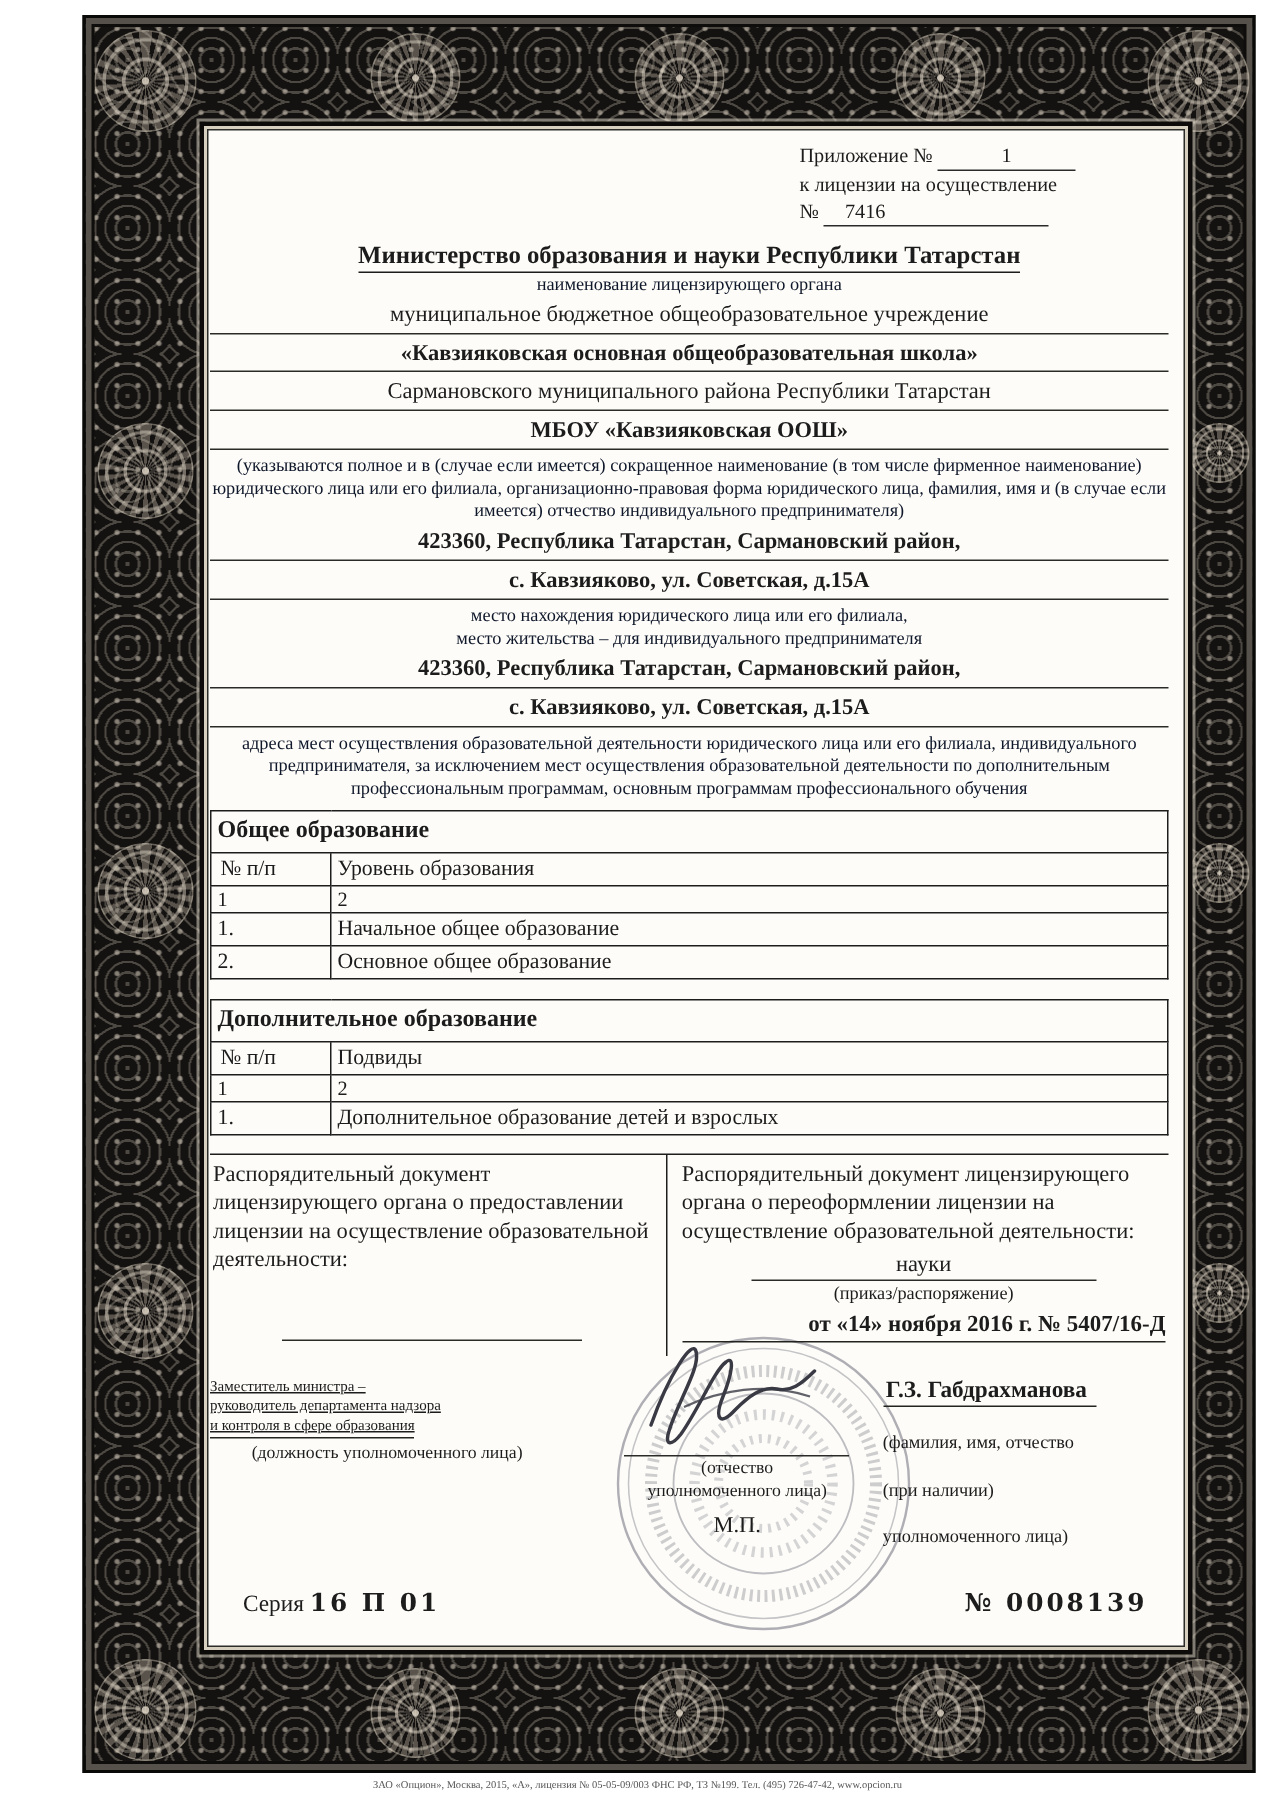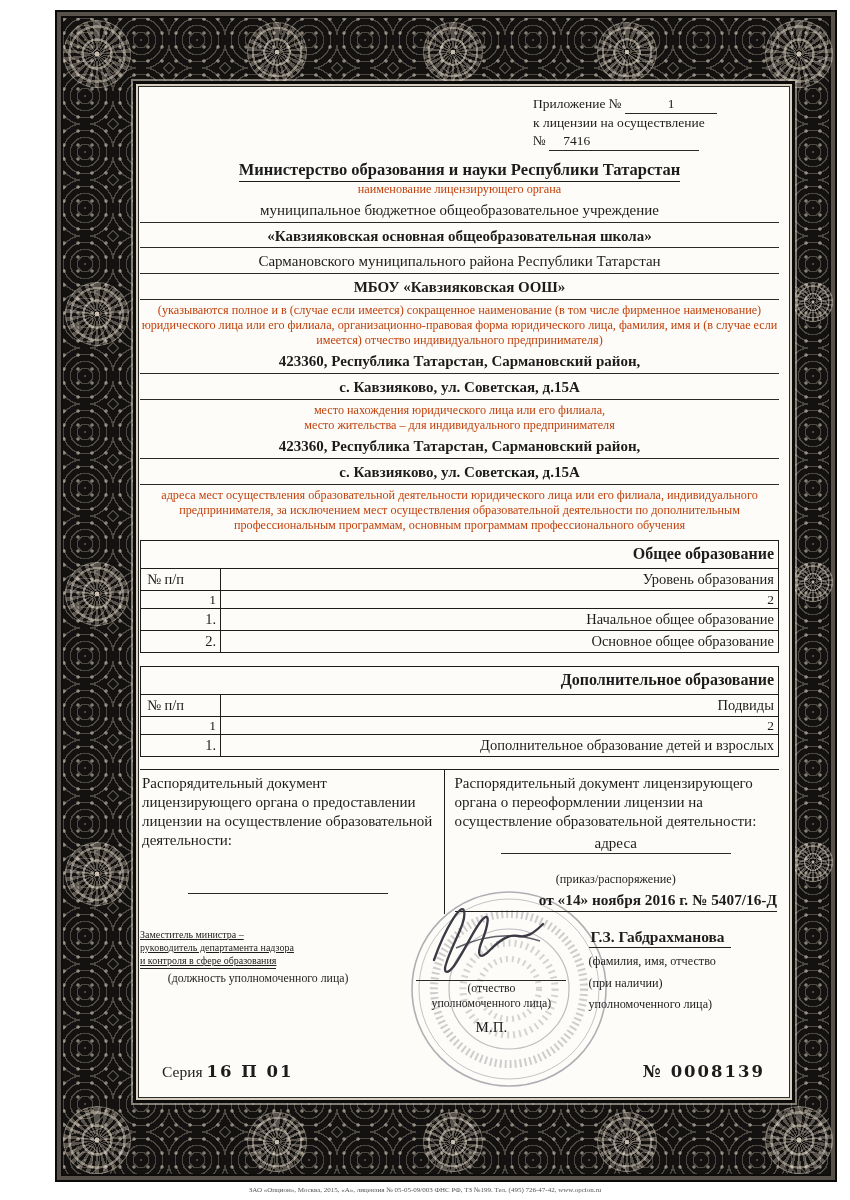--- a/index.html
+++ b/index.html
@@ -44,54 +44,54 @@
   .header-block { width:244px; margin-left:auto; margin-right:2px; font-size:13.5px; line-height:1.33; }
   .fill { display:inline-block; border-bottom:1px solid #2a2a2a; text-align:center; }
   .fill-appendix { width:92px; }
   .fill-day { width:34px; }
   .fill-month { width:82px; }
   .fill-year { width:52px; }
   .fill-no { width:150px; text-align:left; padding-left:14px; }
   
   .licensor { text-align:center; margin-top:9px; }
   .licensor-title { display:inline-block; font-weight:bold; font-size:16.5px; border-bottom:1.6px solid #1d1d1d; padding-bottom:1px; }
-  .caption { font-size:12.2px; line-height:1.24; text-align:center; color:#c2410c; }
+  .caption { font-size:12.2px; line-height:1.24; text-align:center; color:#0f172a; }
   
   .ruled { text-align:center; font-size:15px; border-bottom:1px solid #2a2a28; padding-bottom:2px; margin-top:4px; line-height:1.25; }
   .ruled.b { font-weight:bold; }
   .org-caption, .addr-caption { margin-top:3px; }
   
   .doc-table { width:100%; border-collapse:collapse; margin-top:7px; }
-  .doc-table td { border:1.6px solid #1d1d1c; font-size:14.5px; text-align:right; padding:1px 4px; line-height:1.3; }
+  .doc-table td { border:1.6px solid #1d1d1c; font-size:14.5px; text-align:left; padding:1px 4px; line-height:1.3; }
   .doc-table .t-title { font-weight:bold; font-size:16px; padding:3px 4px; }
   .doc-table .t-c1 { width:80px; text-align:left; padding-left:6px; }
   .doc-table .t-idx td { font-size:13.5px; padding:0 4px; }
   
   .orders { display:flex; border-top:1.6px solid #1d1d1c; margin-top:12px; }
   .orders-left { width:47.5%; padding:4px 10px 6px 2px; }
   .orders-right { width:52.5%; border-left:1.6px solid #1d1d1c; padding:4px 2px 2px 10px; }
   .orders p { font-size:15px; line-height:1.27; }
   .blank-line { display:block; width:200px; margin:30px auto 4px auto; border-bottom:1px solid #2a2a28; height:14px; }
   .order-kind { display:block; width:230px; margin:4px auto 0 auto; text-align:center; font-size:15px; border-bottom:1px solid #2a2a28; padding-bottom:1px; }
-  .order-kind-caption { font-size:12.2px; text-align:center; margin-top:18px; }
+  .order-kind-caption { font-size:12.2px; text-align:center; margin-top:1px; }
   .order-details { font-size:15.3px; font-weight:bold; text-align:right; border-bottom:1.4px solid #22221f; margin-top:4px; padding-bottom:2px; }
   
   .signing { display:flex; margin-top:14px; position:relative; }
   .sig-left { width:42%; }
   .sig-mid { width:26%; position:relative; text-align:center; }
   .sig-right { width:32%; padding-left:14px; }
   .sig-left .pos-line { font-size:10px; line-height:1.3;text-decoration:underline; }
   .pos-line.u { border-bottom:1.3px solid #22221f; display:inline-block; padding-bottom:1px;text-align:center; }
   .pos-caption { font-size:11.8px; text-align:center; margin-top:2px; width:88%; }
   .signature-svg { position:absolute; left:6px; top:-34px; width:150px; height:86px; }
   .sign-rule { border-top:1px solid #2a2a28; width:150px; margin:52px auto 0 auto; }
   .sign-caption { font-size:11.8px; line-height:1.25; }
   .mp { font-size:15px; margin-top:8px; }
   .sig-name { font-size:15.5px; font-weight:bold; border-bottom:1.3px solid #22221f; display:inline-block; padding:0 6px 1px 2px; }
-  .name-caption { font-size:12.2px; line-height:1.28; margin-top:6px; }
+  .name-caption { font-size:12.2px; line-height:1.28; margin-top:16px; }
   
   .footer-row { display:flex; justify-content:space-between; align-items:baseline; margin-top:26px; padding:0 14px 0 22px; }
   .series { font-size:15.5px; }
   .series b { font-size:16.5px; letter-spacing:2px; font-family:"DejaVu Serif", serif; }
   .blank-no { font-size:16.5px; font-weight:bold; letter-spacing:2px; font-family:"DejaVu Serif", serif; }
   
   .seal { position:absolute; left:268px; top:800px; width:204px; height:204px; z-index:1; opacity:0.9; }
   
   .imprint { position:absolute; left:0; right:0; top:1186px; text-align:center; font-size:7px; color:#555; font-family:"Liberation Serif", serif; }
 </style>
@@ -213,21 +213,21 @@
     </tbody>
       </table>
 
     <div class="orders">
       <div class="orders-left">
         <p>Распорядительный документ лицензирующего органа о предоставлении лицензии на осуществление образовательной деятельности:</p>
         <span class="blank-line"></span>
       </div>
       <div class="orders-right">
         <p>Распорядительный документ лицензирующего органа о переоформлении лицензии на осуществление образовательной деятельности:</p>
-        <span class="order-kind">адреса</span>
+        <span class="order-kind">науки</span>
         <div class="order-kind-caption">(приказ/распоряжение)</div>
         <div class="order-details">от «14» ноября 2016 г. № 5407/16-Д</div>
       </div>
     </div>
 
     <div class="signing">
       <div class="sig-left">
         <div class="pos-line">Заместитель министра –</div>
         <div class="pos-line">руководитель департамента надзора</div>
         <div class="pos-line"><span class="pos-line u">и контроля в сфере образования</span></div>

